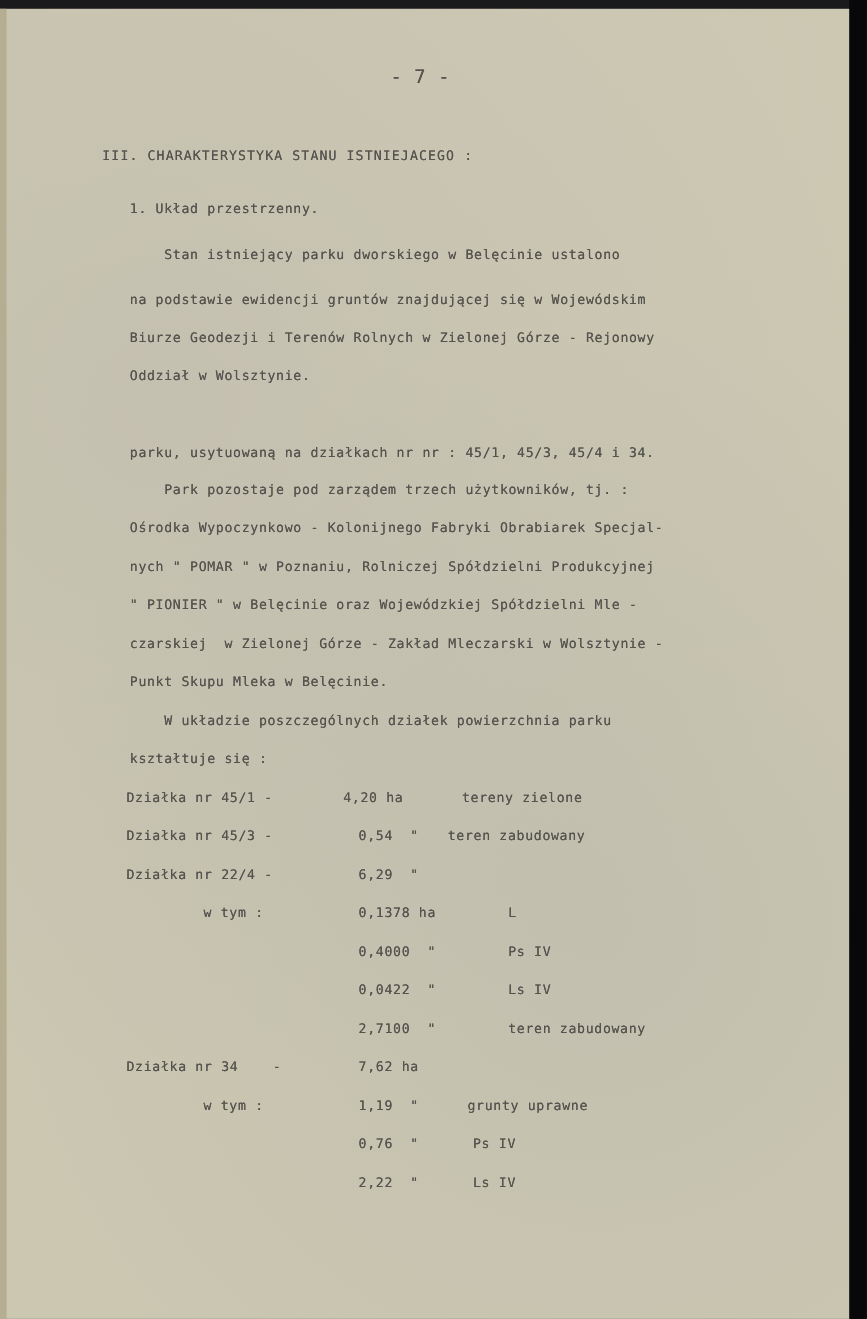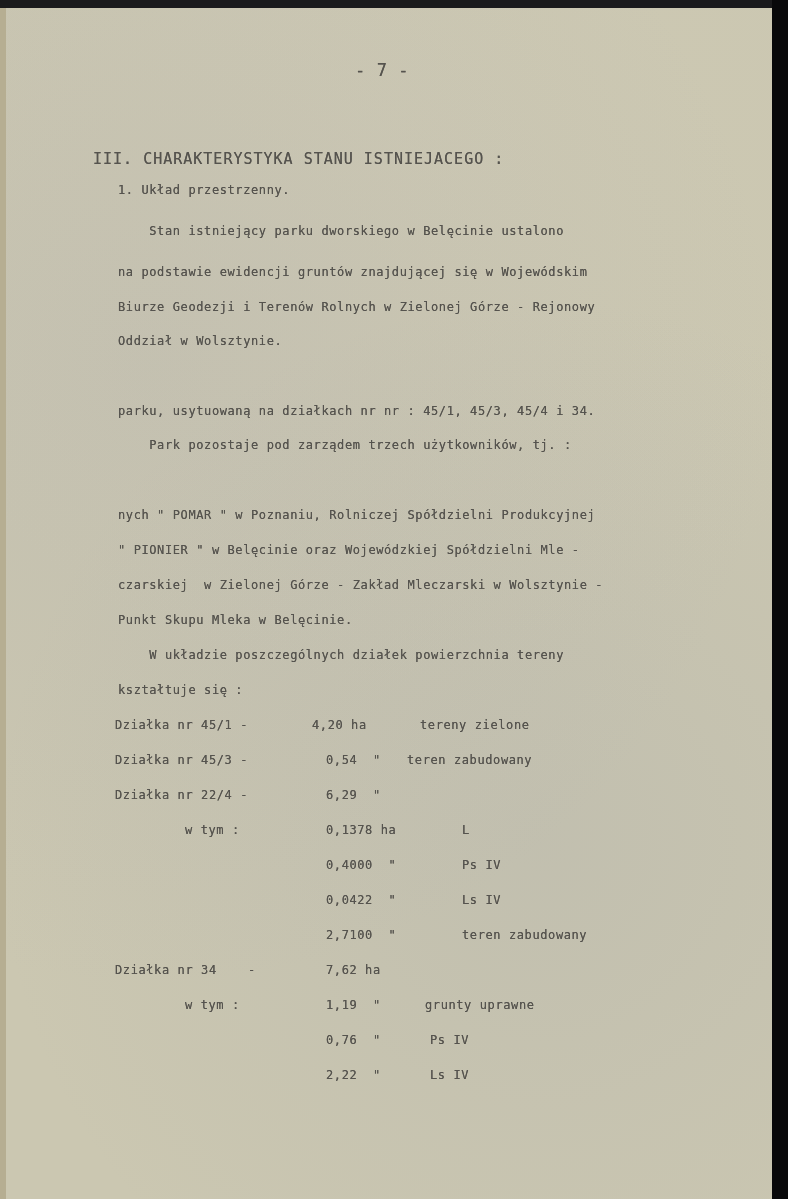--- a/index.html
+++ b/index.html
@@ -19,21 +19,21 @@
       radial-gradient(circle at 70% 70%, rgba(150,155,165,0.18), transparent 55%),
       radial-gradient(circle at 50% 10%, rgba(210,205,185,0.25), transparent 50%);
   }
   .leftedge { position:absolute; left:0; top:0; width:6px; height:100%; background:#b6ae92; }
   .t {
     position:absolute; white-space:pre;
     color:#55534e; font-size:12px; letter-spacing:0.6px;
     text-shadow:0 0 0.6px rgba(60,58,55,0.7);
   }
   .pnum { left:355px; top:52px; font-size:17px; }
-  .heading { left:93px; top:142px; font-size:15px; letter-spacing:1px; }
+  .heading { left:93px; top:126px; font-size:12px; letter-spacing:1px; }
   .sub { left:118px; top:175px; }
 </style>
 </head>
 <body>
 
 <div class="topbar"></div>
 <div class="page">
   <div class="leftedge"></div>
 
   <div class="t pnum">- 7 -</div>
@@ -41,26 +41,27 @@
   <div class="t sub">1. Układ przestrzenny.</div>
 
   <div class="t" style="left:118px;top:216px">    Stan istniejący parku dworskiego w Belęcinie ustalono</div>
   <div class="t" style="left:118px;top:257px">na podstawie ewidencji gruntów znajdującej się w Wojewódskim</div>
   <div class="t" style="left:118px;top:292px">Biurze Geodezji i Terenów Rolnych w Zielonej Górze - Rejonowy</div>
   <div class="t" style="left:118px;top:326px">Oddział w Wolsztynie.</div>
 
   <div class="t" style="left:118px;top:396px">parku, usytuowaną na działkach nr nr : 45/1, 45/3, 45/4 i 34.</div>
 
   <div class="t" style="left:118px;top:430px">    Park pozostaje pod zarządem trzech użytkowników, tj. :</div>
+  <div class="t" style="left:118px;top:465px">Ośrodka Wypoczynkowo - Kolonijnego Fabryki Obrabiarek Specjal-</div>
   <div class="t" style="left:118px;top:500px">nych " POMAR " w Poznaniu, Rolniczej Spółdzielni Produkcyjnej</div>
   <div class="t" style="left:118px;top:535px">" PIONIER " w Belęcinie oraz Wojewódzkiej Spółdzielni Mle -</div>
   <div class="t" style="left:118px;top:570px">czarskiej  w Zielonej Górze - Zakład Mleczarski w Wolsztynie -</div>
   <div class="t" style="left:118px;top:605px">Punkt Skupu Mleka w Belęcinie.</div>
 
-  <div class="t" style="left:118px;top:640px">    W układzie poszczególnych działek powierzchnia tereny</div>
+  <div class="t" style="left:118px;top:640px">    W układzie poszczególnych działek powierzchnia parku</div>
   <div class="t" style="left:118px;top:675px">kształtuje się :</div>
 
   <div class="t" style="left:115px;top:710px">Działka nr 45/1 -</div>
   <div class="t" style="left:312px;top:710px">4,20 ha</div>
   <div class="t" style="left:420px;top:710px">tereny zielone</div>
 
   <div class="t" style="left:115px;top:745px">Działka nr 45/3 -</div>
   <div class="t" style="left:326px;top:745px">0,54  "</div>
   <div class="t" style="left:407px;top:745px">teren zabudowany</div>
 

